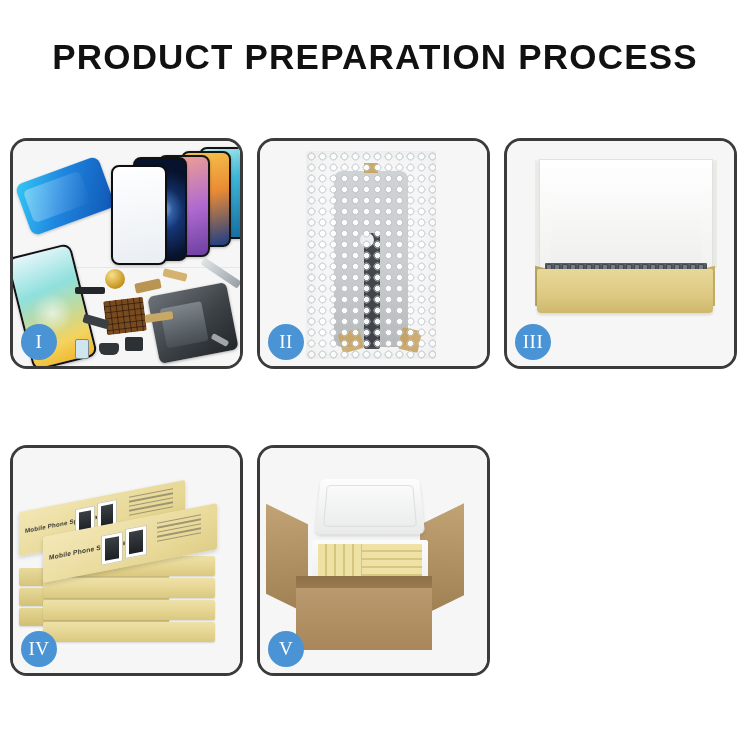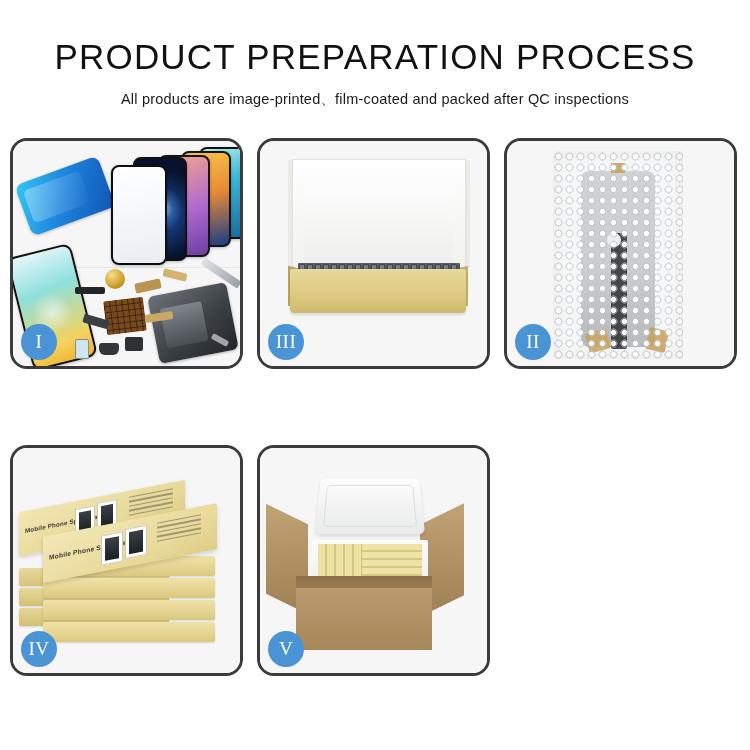--- a/index.html
+++ b/index.html
@@ -21,21 +21,21 @@
     background: #ffffff;
     box-sizing: border-box;
   }
   .header {
     text-align: center;
     padding-top: 38px;
   }
   .title {
     font-size: 35px;
     letter-spacing: 1.2px;
-    font-weight: 400;
+    font-weight: 700;
     color: #111111;
     line-height: 1.1;
     margin: 0;
     font-family: "Liberation Sans", sans-serif;
   }
   .subtitle {
     font-size: 14.5px;
     color: #1a1a1a;
     margin-top: 13px;
     letter-spacing: 0.2px;
@@ -431,21 +431,20 @@
     background: rgba(135,110,72,.5);
   }
 </style>
 </head>
 <body>
 
 <div class="page">
 
   <div class="header">
     <h1 class="title">PRODUCT PREPARATION PROCESS</h1>
-    <div class="subtitle">All products are image-printed、film-coated and packed after QC inspections</div>
   </div>
 
   <div class="grid">
 
     <div class="panel p1">
       <div class="photo">
         <div class="hline"></div>
         <div class="phone-tilt blue-flex"></div>
         <div class="phone-tilt ph-e"></div>
         <div class="phone-tilt ph-d"></div>
@@ -463,45 +462,45 @@
         <div class="small-part sp5"></div>
         <div class="small-part sp6"></div>
         <div class="small-part sp7"></div>
         <div class="small-part sp8"></div>
         <div class="small-part sp9"></div>
         <div class="tweez"></div>
       </div>
       <div class="badge">I</div>
     </div>
 
+    <div class="panel p2">
+      <div class="photo">
+        <div class="inner-part"></div>
+        <div class="flex-strip"></div>
+        <div class="dot-wh"></div>
+        <div class="conn-l"></div>
+        <div class="conn-r"></div>
+        <div class="tab-top"></div>
+        <div class="bag"></div>
+      </div>
+      <div class="badge">II</div>
+    </div>
+
     <div class="panel p3">
       <div class="photo">
         <div class="lid-flapL"></div>
         <div class="lid-flapR"></div>
         <div class="lid"></div>
         <div class="foam"></div>
         <div class="tray-lipL"></div>
         <div class="tray-lipR"></div>
         <div class="tray-inner"></div>
         <div class="tray"></div>
       </div>
       <div class="badge">III</div>
-    </div>
-
-    <div class="panel p2">
-      <div class="photo">
-        <div class="inner-part"></div>
-        <div class="flex-strip"></div>
-        <div class="dot-wh"></div>
-        <div class="conn-l"></div>
-        <div class="conn-r"></div>
-        <div class="tab-top"></div>
-        <div class="bag"></div>
-      </div>
-      <div class="badge">II</div>
     </div>
 
     <div class="panel p4">
       <div class="photo">
         <div class="stackbox b-rear"></div>
         <div class="stackbox b-rear2"></div>
         <div class="stackbox b-rear3"></div>
         <div class="lidbox-a">
           <span class="boxlabel">Mobile Phone Spare Parts</span>
           <span class="scr scr1">

